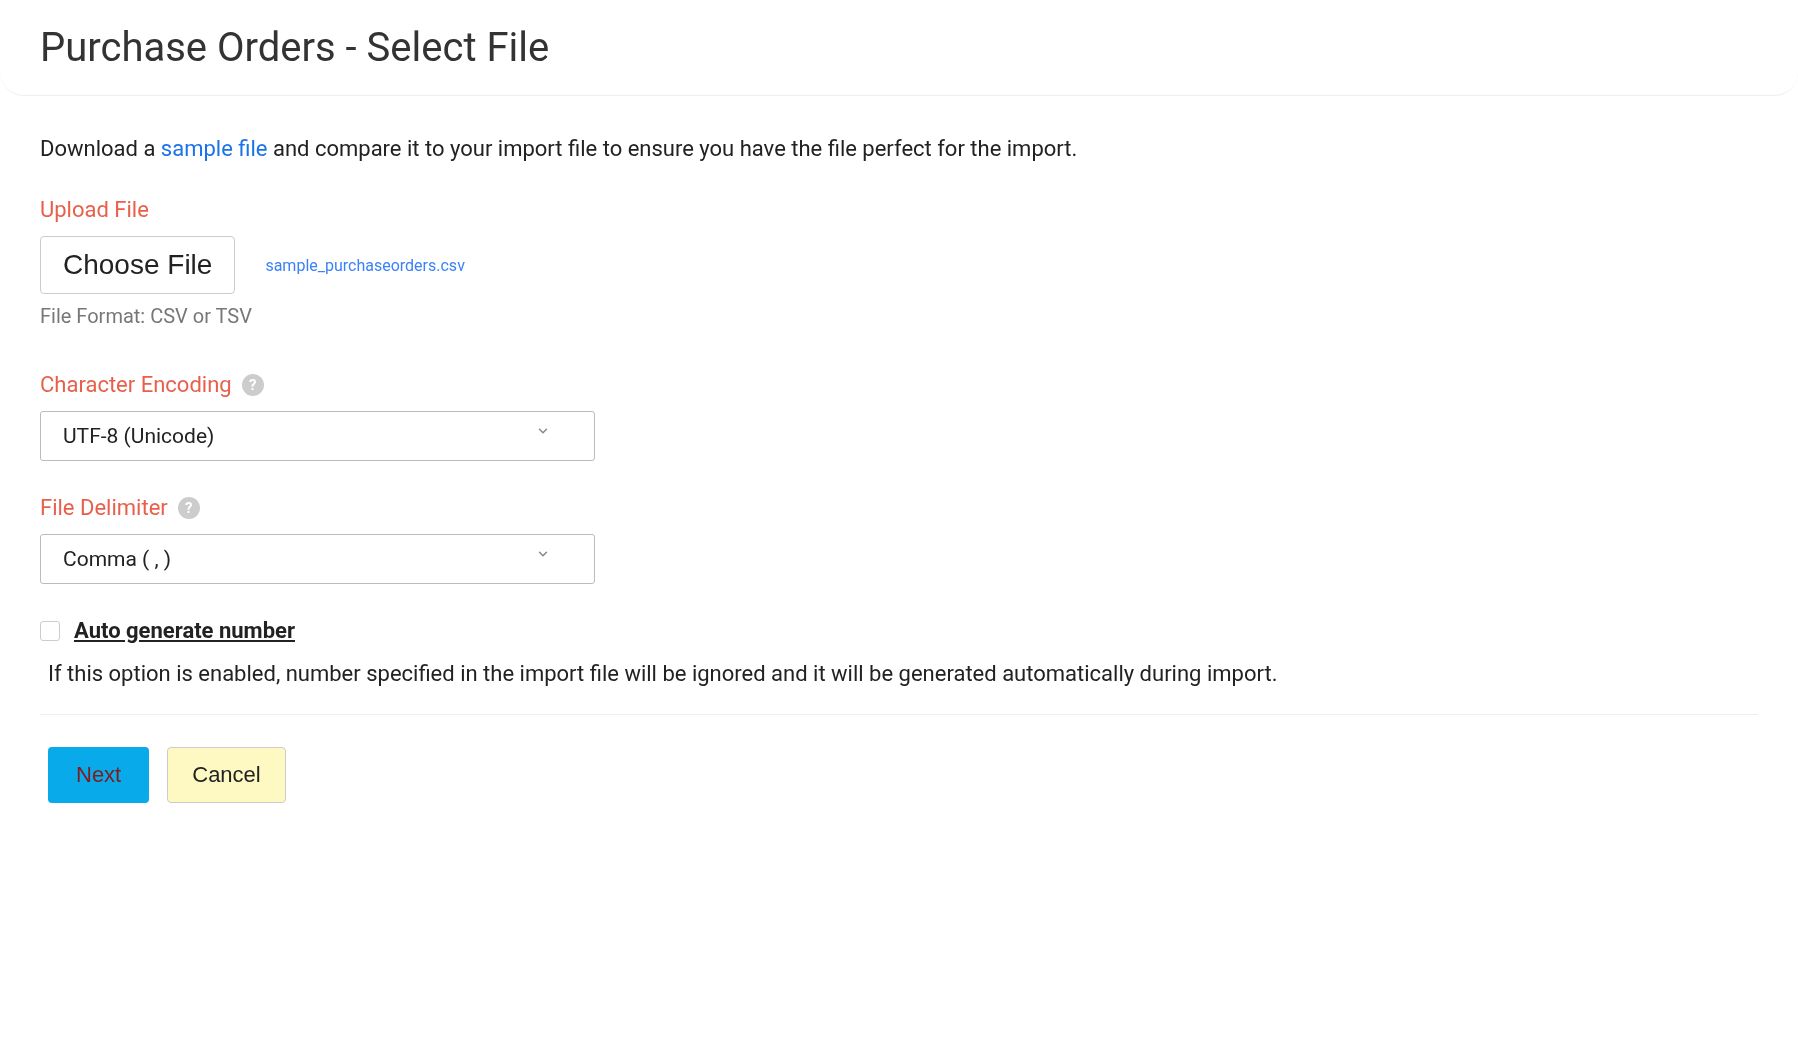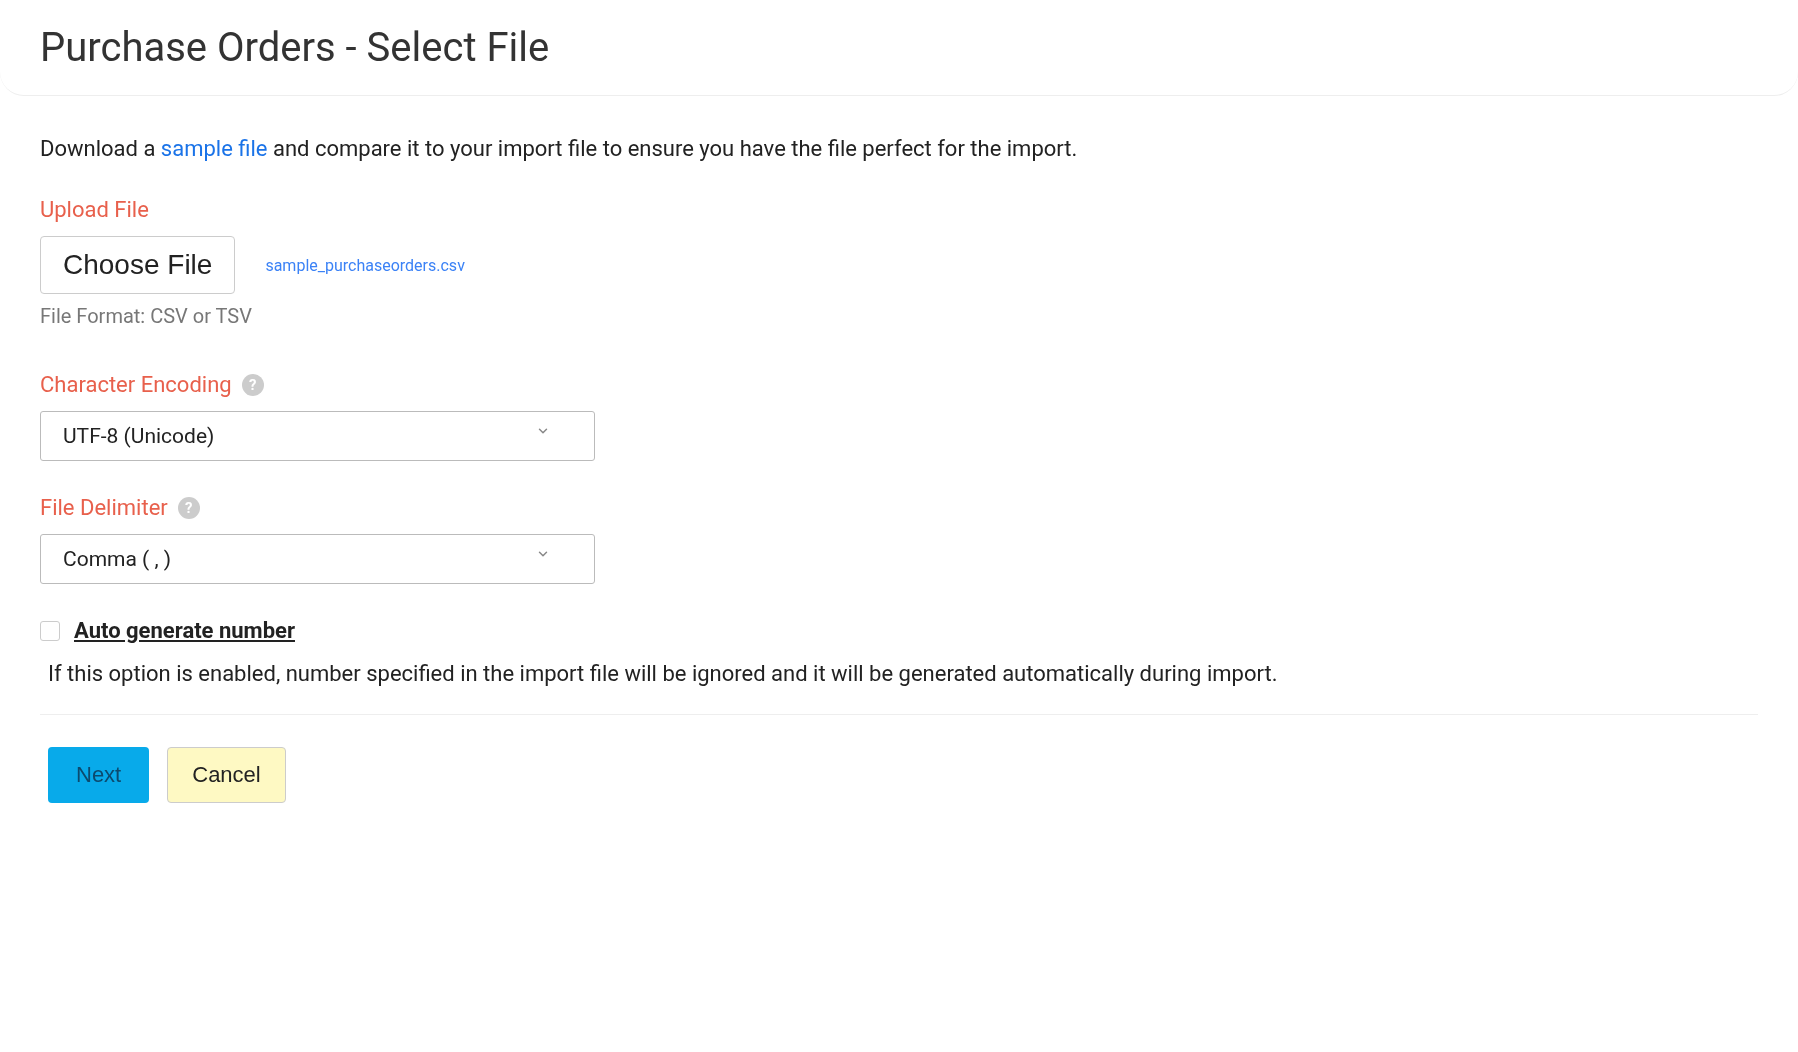--- a/index.html
+++ b/index.html
@@ -139,21 +139,21 @@
   }
   .button-row {
     display: flex;
     gap: 18px;
     padding-left: 8px;
   }
   .btn-primary {
     font-size: 22px;
     padding: 14px 28px;
     background: #08aaea;
-    color: #0c4a6e;
+    color: #7f1d1d;
     border: none;
     border-radius: 4px;
     cursor: pointer;
   }
   .btn-secondary {
     font-size: 22px;
     padding: 14px 24px;
     background: #fef9c3;
     color: #222;
     border: 1px solid #ccc;

